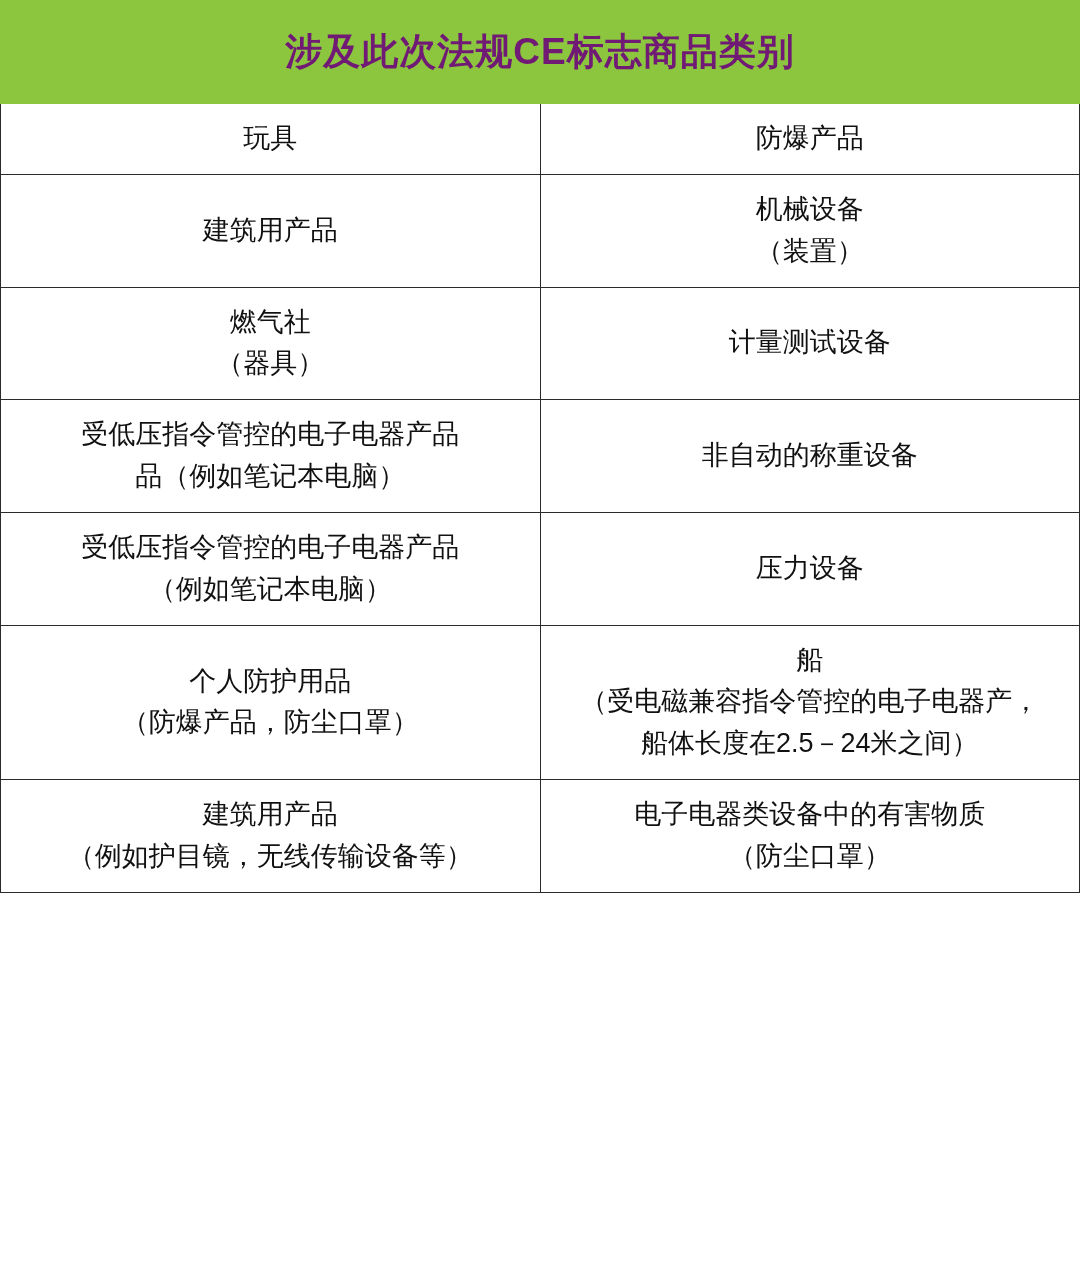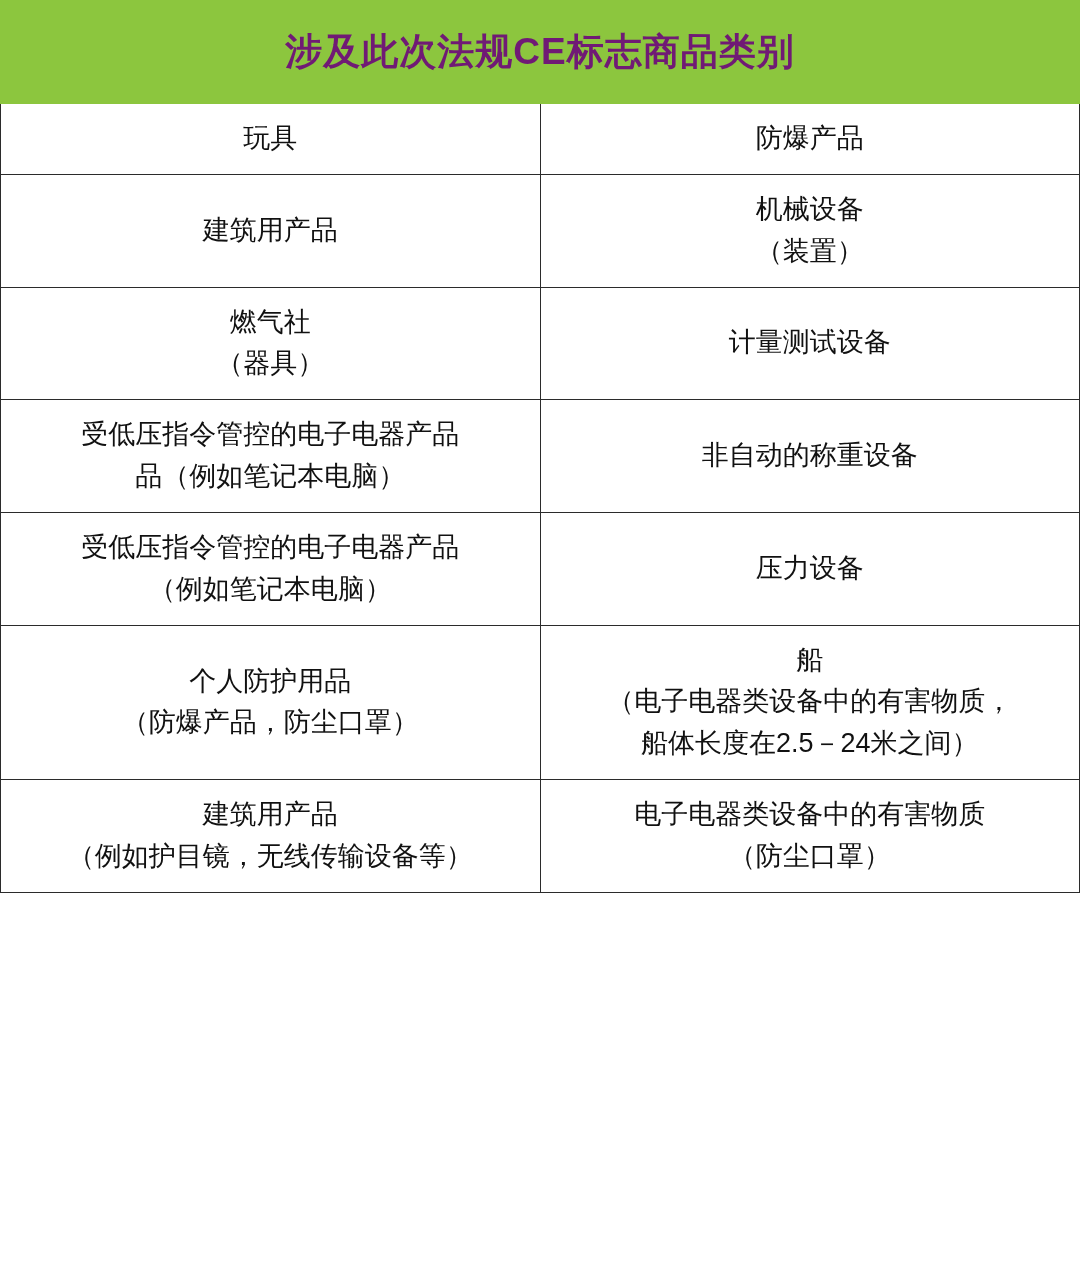--- a/index.html
+++ b/index.html
@@ -111,21 +111,21 @@
         </td>
       </tr>
 
       <tr>
         <td class="cell w-half">
           <span class="line">个人防护用品</span>
           <span class="line">（防爆产品，防尘口罩）</span>
         </td>
         <td class="cell w-half">
           <span class="line">船</span>
-          <span class="line">（电子电器类设备中的有害物质，</span>
+          <span class="line">（受电磁兼容指令管控的电子电器产，</span>
           <span class="line">船体长度在2.5－24米之间）</span>
         </td>
       </tr>
 
       <tr>
         <td class="cell w-half">
           <span class="line">建筑用产品</span>
           <span class="line">（例如护目镜，无线传输设备等）</span>
         </td>
         <td class="cell w-half">

